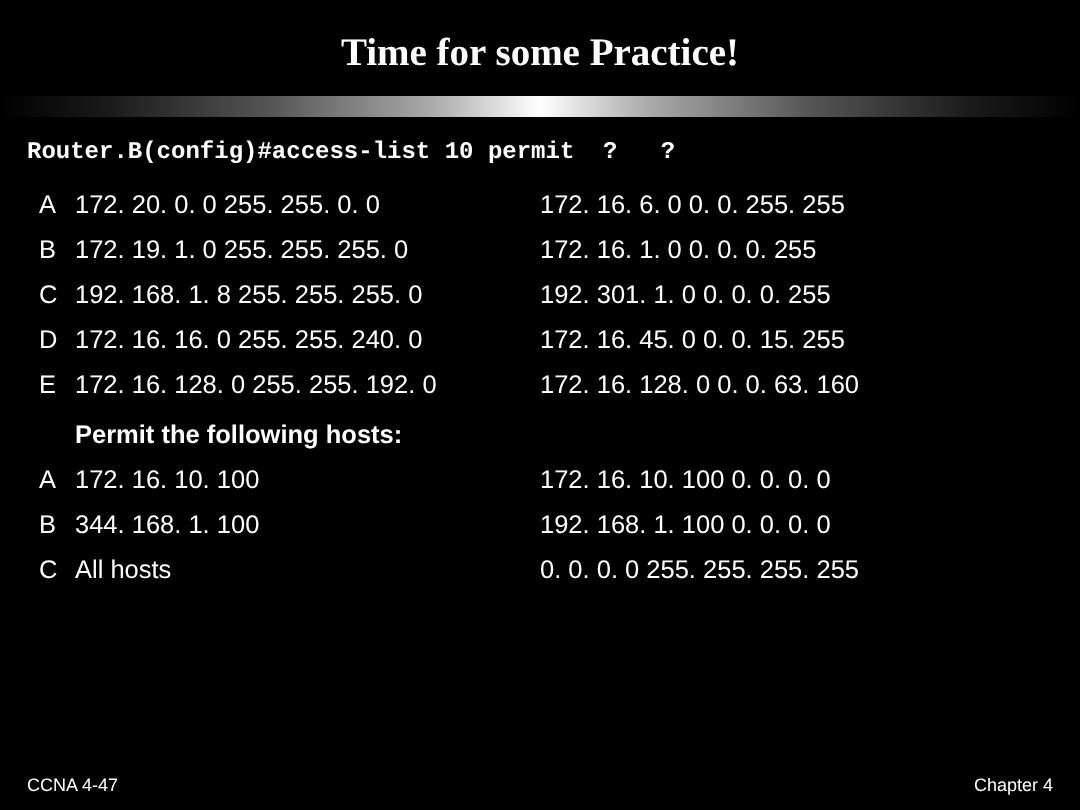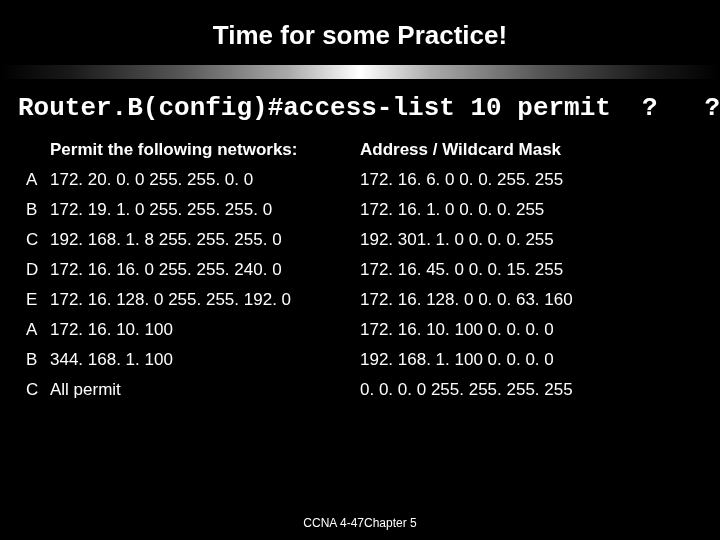--- a/index.html
+++ b/index.html
@@ -11,34 +11,35 @@
     font-family: Arial, sans-serif;
     overflow: hidden;
     position: relative;
   }
   .title {
     text-align: center;
     font-size: 26px;
     font-weight: bold;
     padding-top: 20px;
     padding-bottom: 14px;
+    font-family: Liberation Serif, serif;
   }
   .underline-bar {
     width: 100%;
     height: 14px;
     background: linear-gradient(to right,
       #000 0%, #1a1a1a 10%, #555 25%, #aaa 40%, #fff 50%,
       #aaa 60%, #555 75%, #1a1a1a 90%, #000 100%);
   }
   .content {
     padding: 14px 18px 0 18px;
   }
   .command {
     font-family: "Courier New", monospace;
-    font-size: 26px;
+    font-size: 16px;
     font-weight: bold;
     margin-bottom: 12px;
     white-space: pre;
   }
   table {
     width: 100%;
     border-collapse: collapse;
     font-size: 17px;
   }
   td { padding: 5px 4px; vertical-align: top; }
@@ -48,39 +49,34 @@
   .hdr { font-weight: bold; }
   .section-hdr { font-weight: bold; padding-top: 8px; }
   .footer {
     position: absolute;
     bottom: 10px;
     left: 0;
     right: 0;
     padding: 0 18px;
     font-size: 12px;
     display: flex;
-    justify-content: center;
+    justify-content: space-between;
   }
 </style>
 </head>
 <body>
 
 <div class="title">Time for some Practice!</div>
 <div class="underline-bar"></div>
 
 <div class="content">
   <div class="command">Router.B(config)#access-list 10 permit  ?   ?</div>
 
   <table>
     <tbody>
-        <tr>
-      <td class="col-label"></td>
-      <td class="col-left hdr">Permit the following networks:</td>
-      <td class="col-right hdr">Address / Wildcard Mask</td>
-    </tr>
 
     <tr>
       <td class="col-label">A</td>
       <td class="col-left">172. 20. 0. 0  255. 255. 0. 0</td>
       <td class="col-right">172. 16. 6. 0  0. 0. 255. 255</td>
     </tr>
     <tr>
       <td class="col-label">B</td>
       <td class="col-left">172. 19. 1. 0  255. 255. 255. 0</td>
       <td class="col-right">172. 16. 1. 0  0. 0. 0. 255</td>
@@ -94,36 +90,40 @@
       <td class="col-label">D</td>
       <td class="col-left">172. 16. 16. 0  255. 255. 240. 0</td>
       <td class="col-right">172. 16. 45. 0  0. 0. 15. 255</td>
     </tr>
     <tr>
       <td class="col-label">E</td>
       <td class="col-left">172. 16. 128. 0  255. 255. 192. 0</td>
       <td class="col-right">172. 16. 128. 0  0. 0. 63. 160</td>
     </tr>
 
+    <tr>
+      <td></td>
+      <td class="section-hdr" colspan="2">Permit the following hosts:</td>
+    </tr>
 
     <tr>
       <td class="col-label">A</td>
       <td class="col-left">172. 16. 10. 100</td>
       <td class="col-right">172. 16. 10. 100  0. 0. 0. 0</td>
     </tr>
     <tr>
       <td class="col-label">B</td>
       <td class="col-left">344. 168. 1. 100</td>
       <td class="col-right">192. 168. 1. 100  0. 0. 0. 0</td>
     </tr>
     <tr>
       <td class="col-label">C</td>
-      <td class="col-left">All permit</td>
+      <td class="col-left">All hosts</td>
       <td class="col-right"> 0. 0. 0. 0  255. 255. 255. 255</td>
     </tr>
   </tbody>
     </table>
 </div>
 
 <div class="footer">
   <span>CCNA 4-47</span>
-  <span>Chapter 5</span>
+  <span>Chapter 4</span>
 </div>
 
 </body></html>

